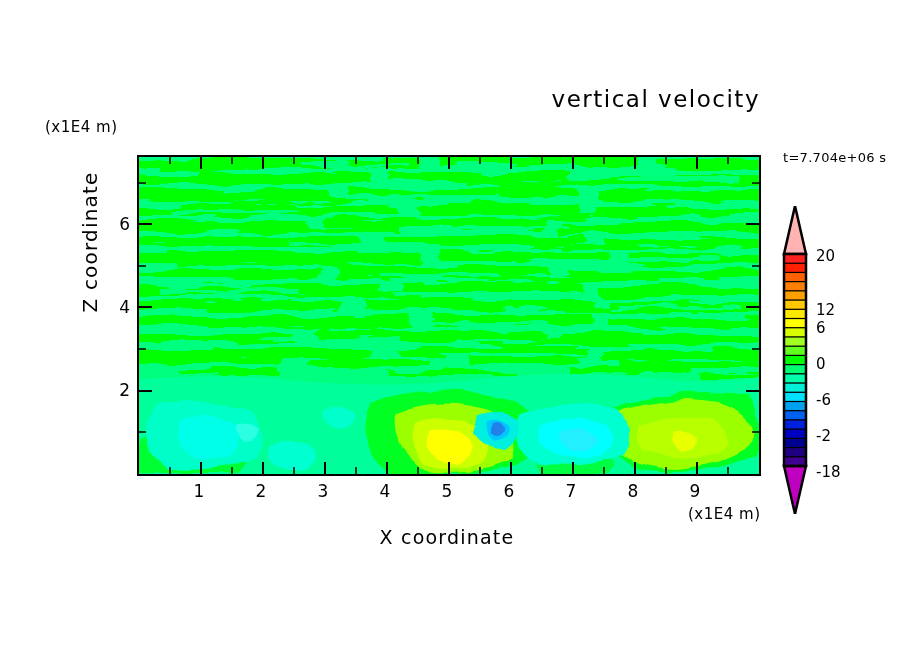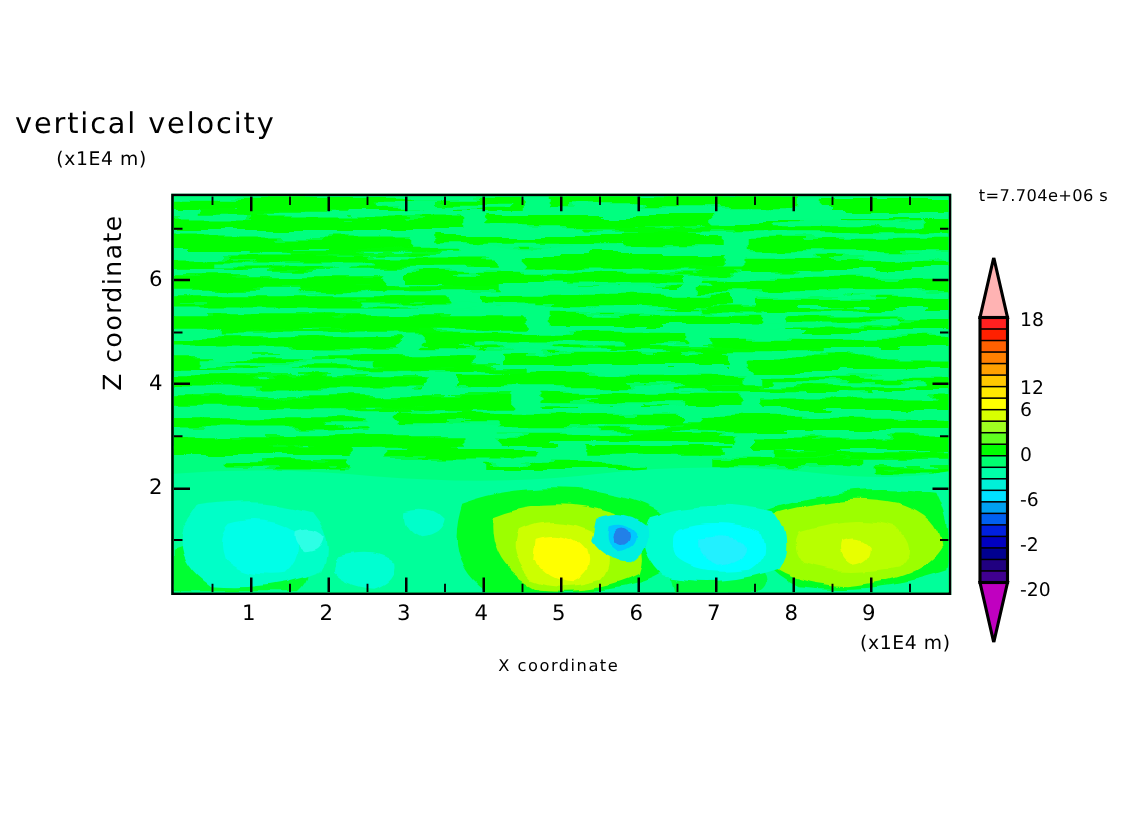--- a/index.html
+++ b/index.html
@@ -16,24 +16,24 @@
     color: #000000;
   }
   .fig {
     position: absolute;
     left: 0; top: 0;
     width: 904px;
     height: 654px;
   }
   #plot-title {
     position: absolute;
-    left: 12px;
+    left: 0;
     top: 86px;
     width: 760px;
-    text-align: left;
+    text-align: right;
     font-size: 23px;
     letter-spacing: 1.5px;
     color: #000;
     white-space: pre;
   }
   #z-unit-label {
     position: absolute;
     left: 45px;
     top: 118px;
     font-size: 15px;
@@ -55,21 +55,21 @@
     font-size: 13px;
     letter-spacing: 0.3px;
     white-space: pre;
   }
   #x-axis-title {
     position: absolute;
     left: 137px;
     top: 526px;
     width: 620px;
     text-align: center;
-    font-size: 13px;
+    font-size: 19px;
     letter-spacing: 1.2px;
     white-space: pre;
   }
   #y-axis-title {
     position: absolute;
     left: -10px;
     top: 230px;
     width: 200px;
     text-align: center;
     font-size: 20px;
@@ -424,21 +424,21 @@
           <rect x="5" y="223.13" width="22" height="9.62" fill="#0000c0" stroke="#000" stroke-width="1.2"></rect>
           <rect x="5" y="232.35" width="22" height="9.62" fill="#000090" stroke="#000" stroke-width="1.2"></rect>
           <rect x="5" y="241.57" width="22" height="9.62" fill="#200080" stroke="#000" stroke-width="1.2"></rect>
           <rect x="5" y="250.78" width="22" height="9.62" fill="#400090" stroke="#000" stroke-width="1.2"></rect>
         </g>
       <polygon points="16,308 27,260 5,260" fill="#c000c0" stroke="#000" stroke-width="2.5"></polygon>
       <rect x="5" y="48" width="22" height="212" fill="none" stroke="#000" stroke-width="2.5"></rect>
     </svg>
   </div>
 
-  <div class="cb-tick-label" style="top:247px">18</div>
+  <div class="cb-tick-label" style="top:247px">20</div>
   <div class="cb-tick-label" style="top:301px">12</div>
   <div class="cb-tick-label" style="top:319px">6</div>
   <div class="cb-tick-label" style="top:355px">0</div>
   <div class="cb-tick-label" style="top:391px">-6</div>
   <div class="cb-tick-label" style="top:427px">-2</div>
-  <div class="cb-tick-label" style="top:463px">-20</div>
+  <div class="cb-tick-label" style="top:463px">-18</div>
 
 </div>
 
 </body></html>

